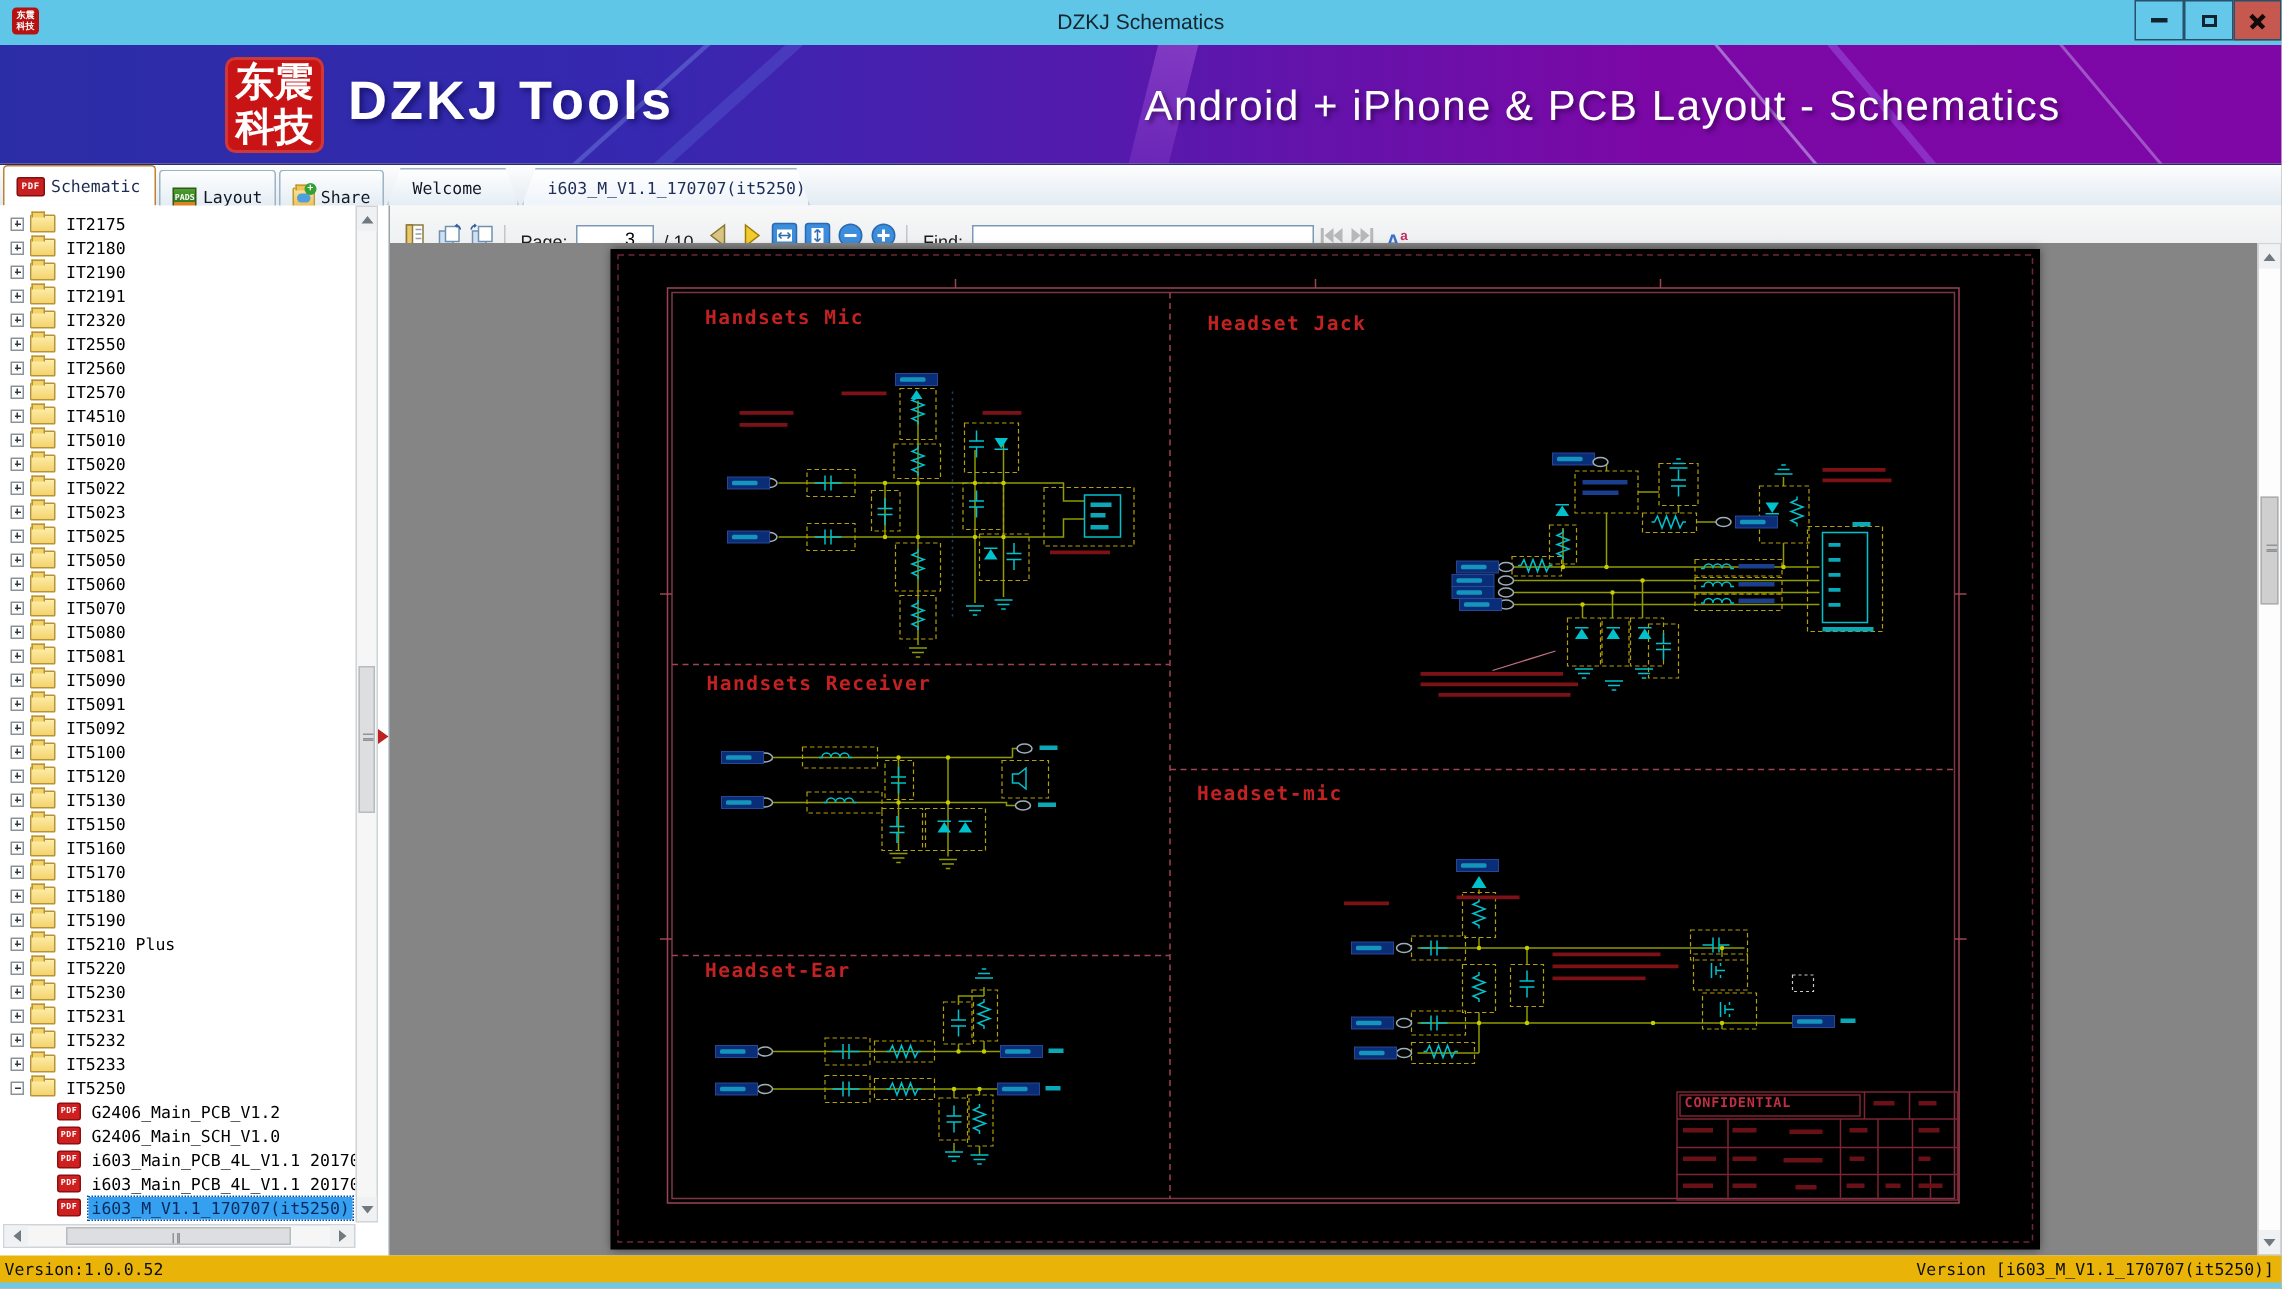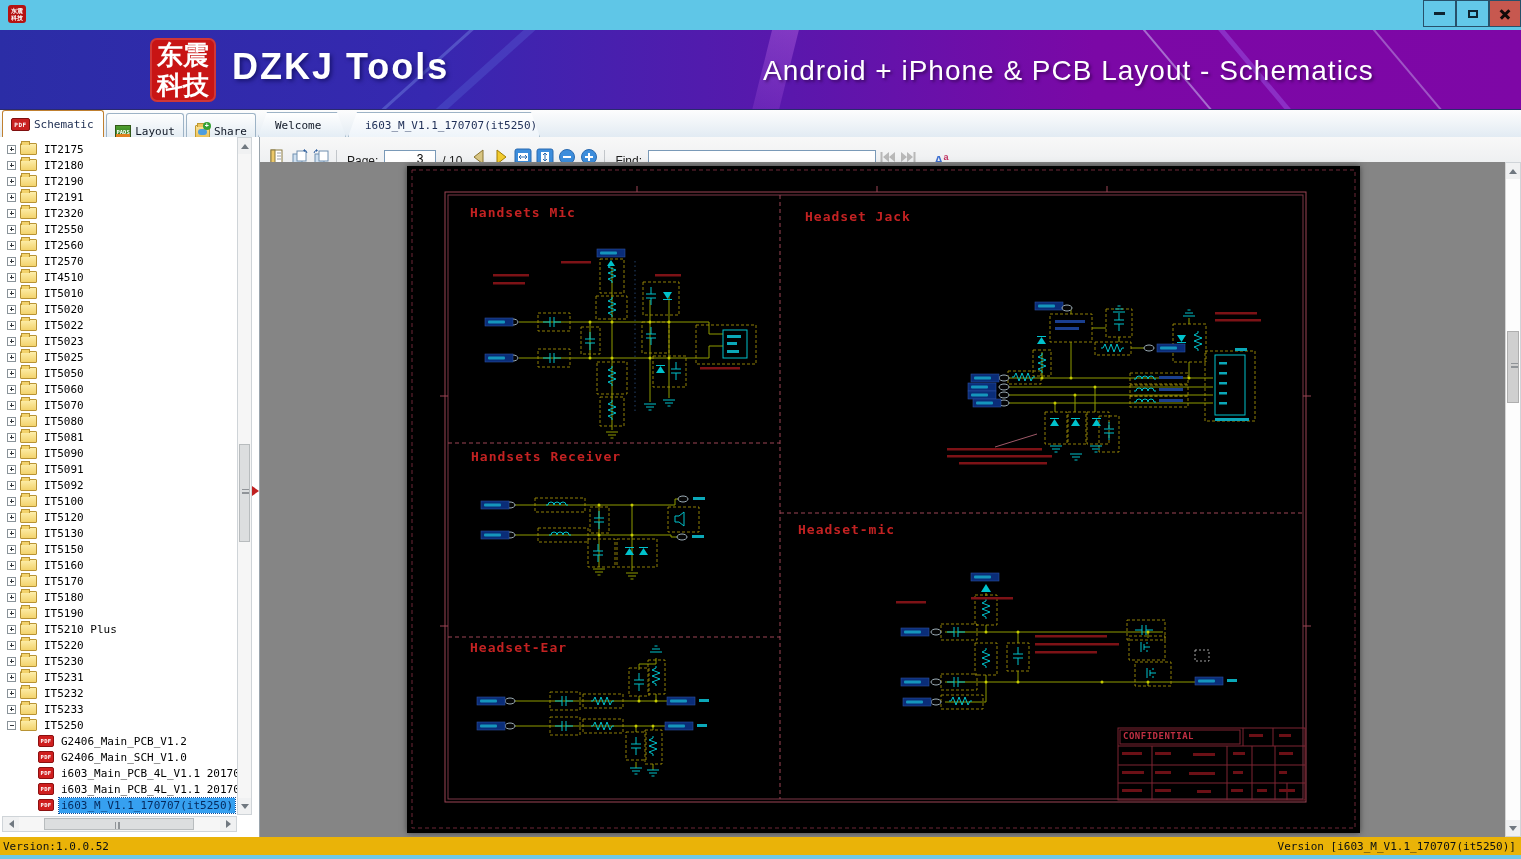--- a/index.html
+++ b/index.html
@@ -95,21 +95,21 @@
 #splitter-arrow{position:absolute;left:252px;top:349px;width:0;height:0;border-top:5px solid transparent;border-bottom:5px solid transparent;border-left:7px solid #c02020;cursor:pointer}
 
 
 #toolbar{position:absolute;left:260px;top:0;width:1261px;height:32px;background:linear-gradient(#f8f8f8,#eceef0);
   border-bottom:1px solid #c9d1d9;display:flex;align-items:flex-end;font-size:12px;color:#1c1c1c}
 .tbtn{width:22px;height:22px;display:flex;align-items:center;justify-content:center;cursor:pointer;flex:none}
 .tsep{width:1px;height:18px;background:#c2c6ca;margin:0 4px;flex:none}
 #page-input{width:52px;height:18px;border:1px solid #7a9ab8;font:12px "Liberation Sans",sans-serif;text-align:right;padding-right:12px}
 #find-input{width:228px;height:18px;border:1px solid #7a9ab8;font:12px "Liberation Sans",sans-serif;padding:0 4px}
 .tlab{margin:0 6px;flex:none}
-#find-case{font:bold 13px "Liberation Sans",sans-serif;color:#3c6ed0;margin-left:14px;cursor:pointer}
+#find-case{font:bold 13px "Liberation Sans",sans-serif;color:#3c6ed0;margin-left:4px;cursor:pointer}
 #find-case sup{color:#c03060;font-size:9px}
 
 
 #viewer{position:absolute;left:260px;top:25px;width:1261px;height:675px;background:#858585}
 #page{position:absolute;left:147px;top:4px;width:953px;height:667px;background:#000;box-shadow:0 0 6px rgba(0,0,0,.5)}
 #page svg{position:absolute;left:0;top:0}
 .sec-title{position:absolute;color:#c32222;font:bold 13px "DejaVu Sans Mono",monospace;letter-spacing:1px;white-space:nowrap}
 #confidential{position:absolute;left:716px;top:565px;color:#bf2f42;font:bold 9px "DejaVu Sans Mono",monospace;letter-spacing:.5px}
 #main-vsb{left:1245px;top:0;width:16px;height:675px;background:#fdfdfd;border-left:1px solid #d5d5d5}
 #main-vsb .thumb{position:absolute;left:1px;top:168px;width:12px;height:72px;background:#cfcfcf;border:1px solid #aeaeae;cursor:pointer}
@@ -136,20 +136,21 @@
 #status-current{position:absolute;right:5px;top:3px}
 </style>
 </head>
 <body>
 
 <div id="titlebar">
   <div id="title-logo">
     <div>东震</div>
     <div>科技</div>
   </div>
+  <div id="title-text">DZKJ Schematics</div>
   <div id="win-controls">
     <div class="wbtn">
         <span class="glyph-min"></span>
       </div>
     <div class="wbtn">
         <span class="glyph-max"></span>
       </div>
     <div class="wbtn close">
         <span class="glyph-x"></span>
       </div>

